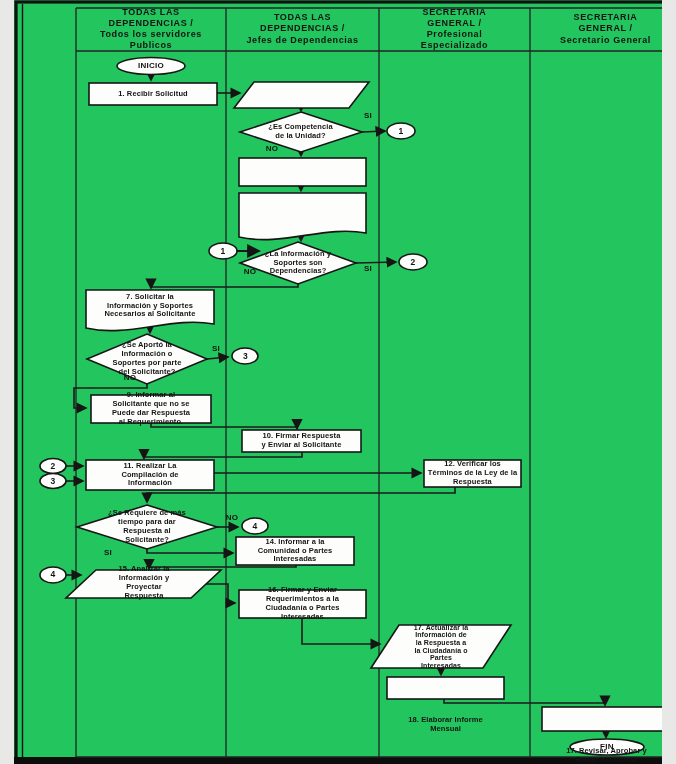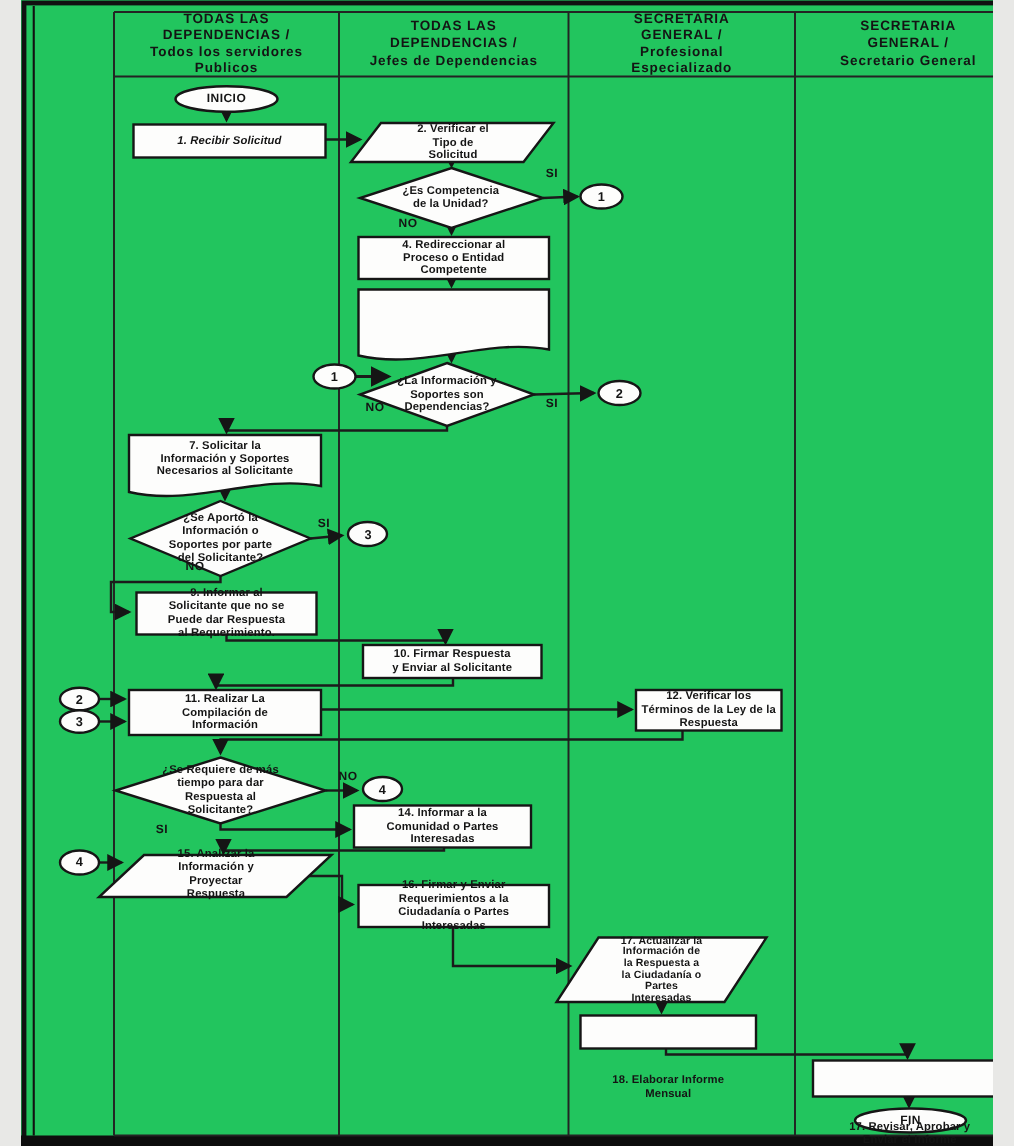--- a/index.html
+++ b/index.html
@@ -123,29 +123,23 @@
 GENERAL /
 Profesional
 Especializado</div>
   <div class="nt lane-title" style="left:518px;top:9px;width:147px;height:40px;">SECRETARIA
 GENERAL /
 Secretario General</div>
 
   <div class="nt mini" style="left:103px;top:58px;width:68px;height:16px;">INICIO</div>
   <div class="nt mini" style="left:556px;top:739px;width:74px;height:16px;">FIN</div>
 
-  <div class="nt" style="left:75px;top:83px;width:128px;height:22px;font-style:italic;">1. Recibir Solicitud</div>
-  <div class="nt" style="left:228px;top:82px;width:120px;height:26px;">2. Verificar el
-Tipo de
-Solicitud</div>
+  <div class="nt" style="left:75px;top:83px;width:128px;height:22px;">1. Recibir Solicitud</div>
   <div class="nt" style="left:230px;top:114px;width:113px;height:36px;">¿Es Competencia
 de la Unidad?</div>
-  <div class="nt" style="left:225px;top:158px;width:127px;height:28px;">4. Redireccionar al
-Proceso o Entidad
-Competente</div>
   <div class="nt" style="left:234px;top:244px;width:100px;height:38px;">¿La Información y
 Soportes son
 Dependencias?</div>
   <div class="nt" style="left:72px;top:289px;width:128px;height:34px;">7. Solicitar la
 Información y Soportes
 Necesarios al Solicitante</div>
   <div class="nt" style="left:78px;top:336px;width:110px;height:46px;">¿Se Aportó la
 Información o
 Soportes por parte
 del Solicitante?</div>

